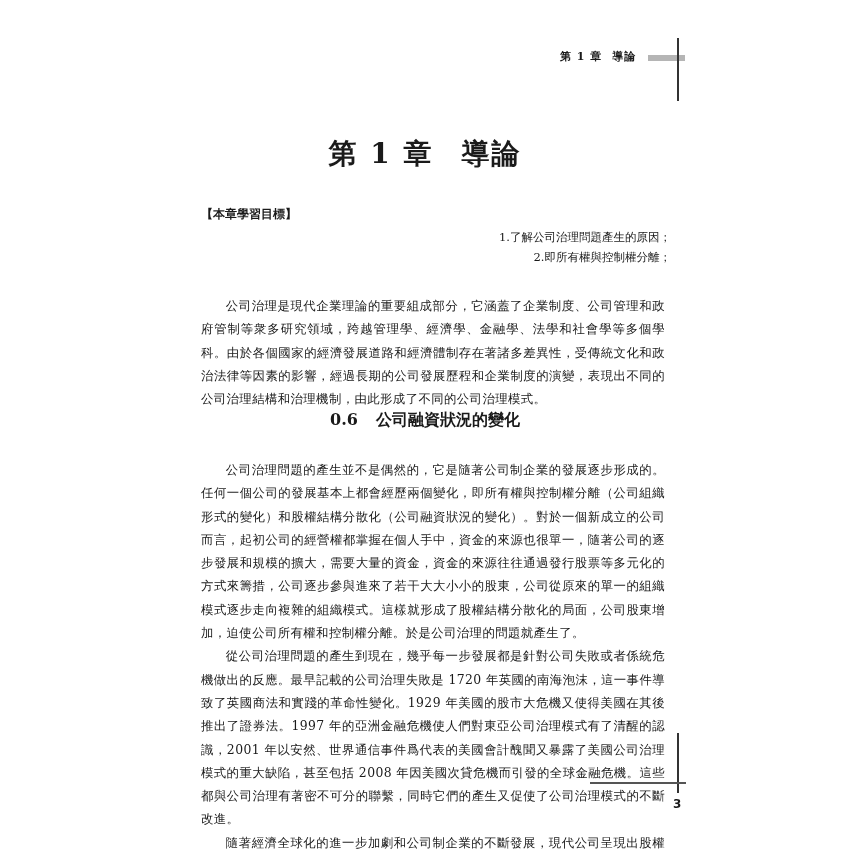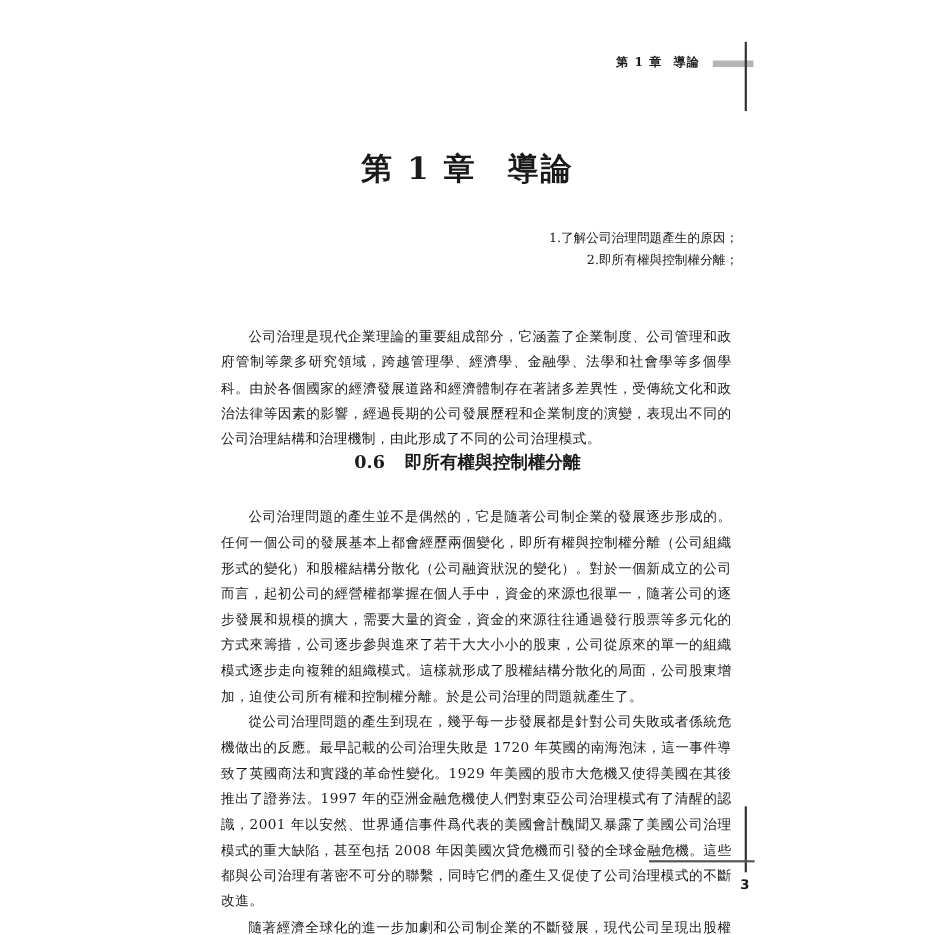--- a/index.html
+++ b/index.html
@@ -61,32 +61,33 @@
     <span>第 1 章</span><span class="sp"></span><span>導論</span>
   </div>
   <div class="head-bar"></div>
   <div class="vline-top"></div>
 
   <h1 class="chapter-title" style="margin:0;">
     <span>第 1 章</span><span class="gap"></span><span>導論</span>
   </h1>
 
   <div class="objectives">
+    <div class="obj-heading">【本章學習目標】</div>
     <ol>
       <li><span class="num">1.</span><span>了解公司治理問題產生的原因；</span></li>
       <li><span class="num">2.</span><span>即所有權與控制權分離；</span></li>
     </ol>
   </div>
 
   <div class="body-text" style="top:294px;">
     <p>公司治理是現代企業理論的重要組成部分，它涵蓋了企業制度、公司管理和政府管制等衆多研究領域，跨越管理學、經濟學、金融學、法學和社會學等多個學科。由於各個國家的經濟發展道路和經濟體制存在著諸多差異性，受傳統文化和政治法律等因素的影響，經過長期的公司發展歷程和企業制度的演變，表現出不同的公司治理結構和治理機制，由此形成了不同的公司治理模式。</p>
   </div>
 
   <h2 class="section-heading" style="margin:0;">
-    <span>0.6</span><span class="gap"></span><span>即所有權與控制權分離</span>
+    <span>0.6</span><span class="gap"></span><span>公司融資狀況的變化</span>
   </h2>
 
   <div class="body-text" style="top:458px;">
     <p>公司治理問題的產生並不是偶然的，它是隨著公司制企業的發展逐步形成的。任何一個公司的發展基本上都會經歷兩個變化，即所有權與控制權分離（公司組織形式的變化）和股權結構分散化（公司融資狀況的變化）。對於一個新成立的公司而言，起初公司的經營權都掌握在個人手中，資金的來源也很單一，隨著公司的逐步發展和規模的擴大，需要大量的資金，資金的來源往往通過發行股票等多元化的方式來籌措，公司逐步參與進來了若干大大小小的股東，公司從原來的單一的組織模式逐步走向複雜的組織模式。這樣就形成了股權結構分散化的局面，公司股東增加，迫使公司所有權和控制權分離。於是公司治理的問題就產生了。</p>
     <p>從公司治理問題的產生到現在，幾乎每一步發展都是針對公司失敗或者係統危機做出的反應。最早記載的公司治理失敗是 1720 年英國的南海泡沫，這一事件導致了英國商法和實踐的革命性變化。1929 年美國的股市大危機又使得美國在其後推出了證券法。1997 年的亞洲金融危機使人們對東亞公司治理模式有了清醒的認識，2001 年以安然、世界通信事件爲代表的美國會計醜聞又暴露了美國公司治理模式的重大缺陷，甚至包括 2008 年因美國次貸危機而引發的全球金融危機。這些都與公司治理有著密不可分的聯繫，同時它們的產生又促使了公司治理模式的不斷改進。</p>
     <p>隨著經濟全球化的進一步加劇和公司制企業的不斷發展，現代公司呈現出股權結構分散化、所有權與經營權分離等特徵。伴隨著企業的所有者逐漸將經營權移交給公</p>
   </div>
 
   <div class="vline-bottom"></div>
   <div class="hline-bottom"></div>

